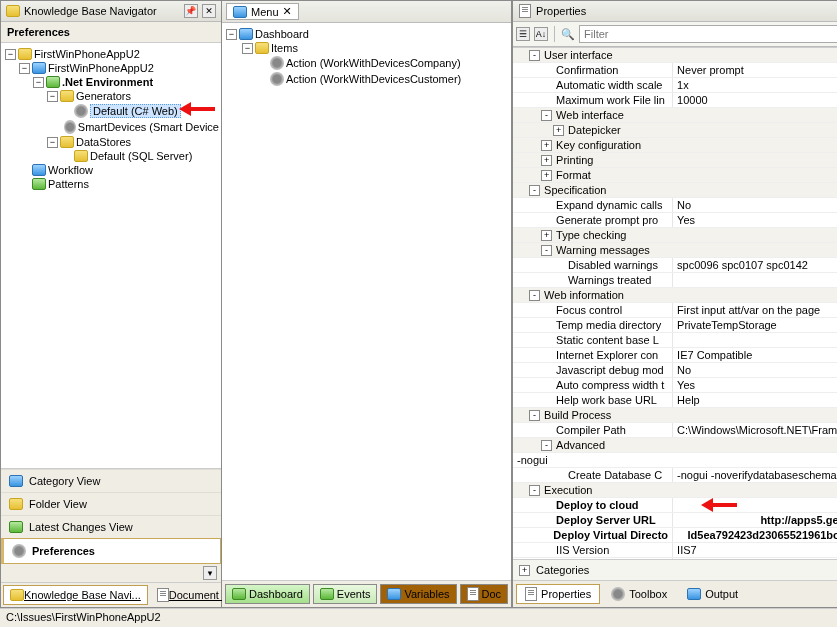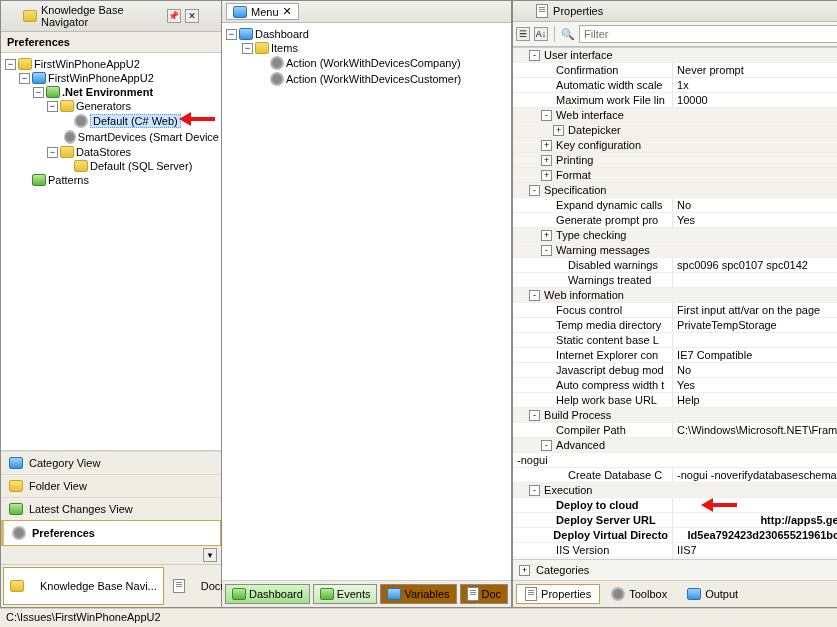--- a/index.html
+++ b/index.html
@@ -1,19 +1,19 @@
 <!DOCTYPE html>
 <html><head>
 <meta charset="utf-8">
 <style>
 * { box-sizing: border-box; margin: 0; padding: 0; font-family: Tahoma, Arial, sans-serif; font-size: 11px; }
 body { background: #fff; width: 837px; height: 627px; overflow: hidden; }
 .app { display: flex; height: 608px; }
 .panel { border: 1px solid #8a8a8a; display: flex; flex-direction: column; background: #f5f5f0; }
-.titlebar { background: linear-gradient(#f0f0ec, #e0e0d8); padding: 3px 22px; display: flex; align-items: center; gap: 4px; border-bottom: 1px solid #bbb; }
+.titlebar { background: linear-gradient(#f0f0ec, #e0e0d8); padding: 3px 5px; display: flex; align-items: center; gap: 4px; border-bottom: 1px solid #bbb; }
 .titlebar span.t { flex: 1; font-weight: normal; }
 .tbtn { width: 14px; height: 14px; border: 1px solid #999; background: #eee; display: flex; align-items: center; justify-content: center; font-size: 9px; cursor: pointer; }
 .tool-icon { width: 14px; height: 14px; display: inline-flex; align-items: center; justify-content: center; }
 
 
 .left { width: 222px; height: 100%; }
 .prefs-hdr { padding: 4px 6px; font-weight: bold; background: #f0ede5; border-bottom: 1px solid #ccc; }
 .tree { flex: 1; background: #fff; overflow: auto; padding: 4px 2px; position: relative; }
 .node { white-space: nowrap; padding: 1px 0; display: flex; align-items: center; gap: 2px; }
 .ind { display:inline-block; }
@@ -59,21 +59,21 @@
 
 .cat-toggle { border-top:1px solid #ccc; padding:4px 6px; display:flex; align-items:center; gap:4px; background:#f5f5f0; cursor:pointer;}
 
 .right-bottom { display:flex; gap:2px; padding:3px; border-top:1px solid #ccc; background:#f0ede5;}
 .rtab { padding:2px 8px; border:1px solid transparent; display:flex; gap:4px; align-items:center; cursor:pointer;}
 .rtab.active { background:#fff; border:1px solid #c0a050; }
 
 .statusbar { height:19px; background:#f0ede5; border-top:1px solid #ccc; padding:2px 6px; overflow:hidden; white-space:nowrap;}
 
 .bottom-tabs-left { display:flex; padding:2px; border-top:1px solid #ccc; background:#f0ede5; gap:2px;}
-.btab { padding:11px 6px; border:1px solid transparent; display:flex; align-items:center; gap:16px; cursor:pointer; white-space:nowrap;}
+.btab { padding:2px 6px; border:1px solid transparent; display:flex; align-items:center; gap:0; cursor:pointer; white-space:nowrap;text-decoration:underline;}
 .btab.active { background:#fff; border:1px solid #c0a050;}
 
 
 .ico { width:14px; height:12px; display:inline-block; border-radius:2px;}
 .ico-y { background: linear-gradient(#f7e07a,#e6c033); border:1px solid #caa520;}
 .ico-b { background: linear-gradient(#9cd3ff,#3a94e0); border:1px solid #2c73b5;}
 .ico-g { background: linear-gradient(#b5e8a0,#5cb838); border:1px solid #3d8a24;}
 .ico-gear { width:14px; height:14px; display:inline-block; background:radial-gradient(circle,#888 40%,#bbb 60%); border-radius:50%;}
 .ico-doc { background: #fff; border:1px solid #888; width:12px; height:14px; position:relative; display:inline-block;}
 .ico-doc:after { content:''; position:absolute; top:2px; left:2px; right:2px; height:1px; background:#888; box-shadow:0 2px 0 #888,0 4px 0 #888;}
@@ -142,20 +142,26 @@
         </div>
       <div class="node">
           <span class="ind" style="width:56px"></span>
           <span class="exp hidden">−</span>
           <span class="ico ico-y"></span>
           <span>Default (SQL Server)</span>
         </div>
       <div class="node">
           <span class="ind" style="width:14px"></span>
           <span class="exp hidden">−</span>
+          <span class="ico ico-b"></span>
+          <span>Workflow</span>
+        </div>
+      <div class="node">
+          <span class="ind" style="width:14px"></span>
+          <span class="exp hidden">−</span>
           <span class="ico ico-g"></span>
           <span>Patterns</span>
         </div>
     </div>
     <div class="left-bottom">
       <div class="lb-item">
           <span class="ico ico-b"></span>
           <span>Category View</span>
         </div>
       <div class="lb-item">

